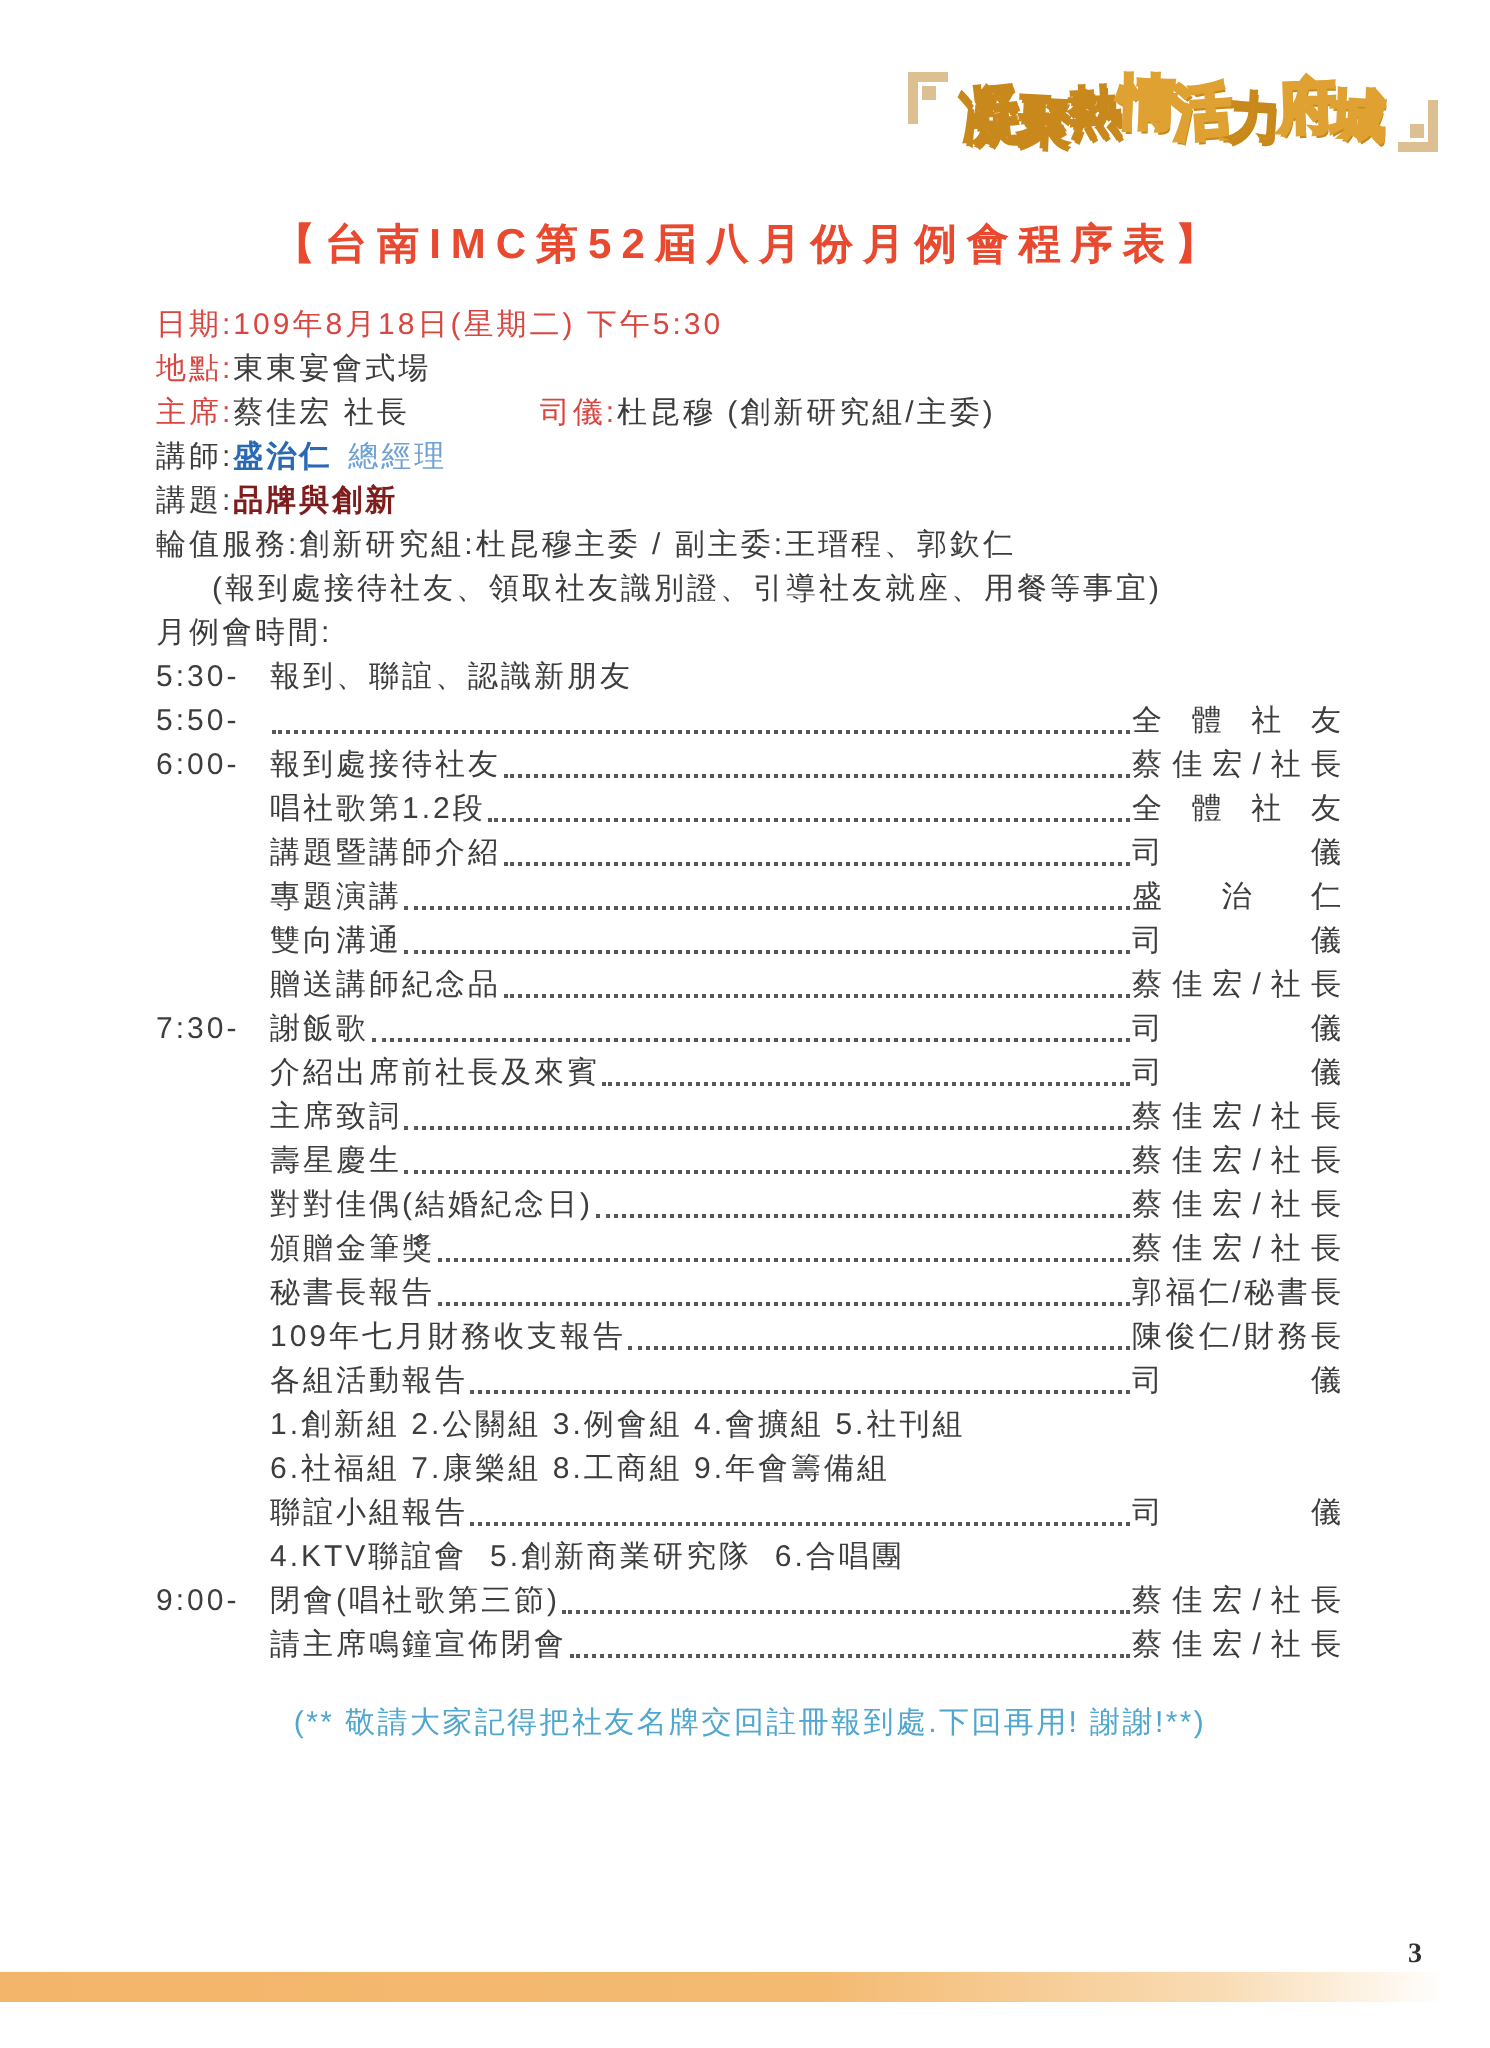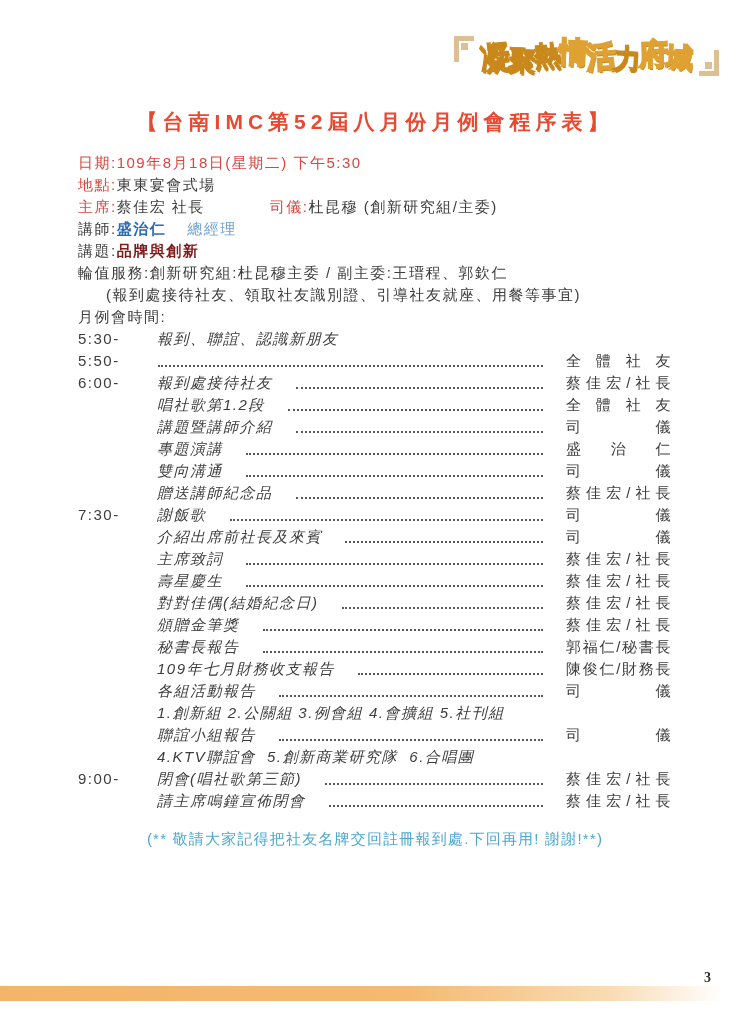--- a/index.html
+++ b/index.html
@@ -27,27 +27,27 @@
   .logo-ch:nth-child(7){font-size:29px;transform:rotate(-2deg) translateY(-1px);}
   .logo-ch:nth-child(8){transform:rotate(3deg) translateY(3px);}
   
   .content{position:absolute;left:78px;top:108px;width:594px;}
   .title{margin:0 0 16px 0;font-size:21px;font-weight:bold;letter-spacing:5px;
     text-align:center;color:#e8492f;white-space:nowrap;}
   .iline{font-size:15px;line-height:22px;letter-spacing:1.5px;white-space:nowrap;}
   .iline .ind{padding-left:28px;}
   .red{color:#d9453f;}
   .blue-bold{color:#2a6ab5;font-weight:bold;}
-  .blue-light{color:#6fa1d2;margin-left:21px;}
+  .blue-light{color:#6fa1d2;margin-left:8px;}
   .magenta{color:#7f1d1d;font-weight:bold;}
   .mc-lbl{margin-left:65px;}
   
-  .srow{display:flex;font-size:15px;line-height:22px;letter-spacing:1.5px;gap:22px;}
+  .srow{display:flex;font-size:15px;line-height:22px;letter-spacing:1.5px;}
   .stime{flex:none;width:57px;white-space:pre;}
-  .sact{flex:none;white-space:pre;font-style:italic;}
+  .sact{flex:none;white-space:pre;}
   .leader{flex:1;border-bottom:2px dotted #585858;margin:0 1px 5px 1px;min-width:10px;}
   .sname{flex:none;width:106px;text-align:justify;text-align-last:justify;}
   
   .footer-note{margin-top:18px;text-align:center;font-size:15px;letter-spacing:1.2px;
     color:#4fa7cf;white-space:nowrap;}
   .page-number{position:absolute;right:34px;bottom:38px;font-family:"Liberation Serif","DejaVu Serif",serif;
     font-weight:bold;font-size:14px;color:#2f2f2f;}
   .bottom-bar{position:absolute;left:0;right:0;bottom:23px;height:15px;
     background:linear-gradient(90deg,#f3b569 0%,#f4ba72 55%,#f9dcb4 82%,#ffffff 97%);}
 </style>
@@ -204,20 +204,21 @@
           <span class="sact">各組活動報告</span>
           <span class="leader"></span>
           <span class="sname">司儀</span>
         </div>
         <div class="srow">
           <span class="stime"></span>
           <span class="sact">1.創新組 2.公關組 3.例會組 4.會擴組 5.社刊組</span>
         </div>
         <div class="srow">
           <span class="stime"></span>
+          <span class="sact">6.社福組 7.康樂組 8.工商組 9.年會籌備組</span>
         </div>
         <div class="srow">
           <span class="stime"></span>
           <span class="sact">聯誼小組報告</span>
           <span class="leader"></span>
           <span class="sname">司儀</span>
         </div>
         <div class="srow">
           <span class="stime"></span>
           <span class="sact">4.KTV聯誼會  5.創新商業研究隊  6.合唱團</span>

